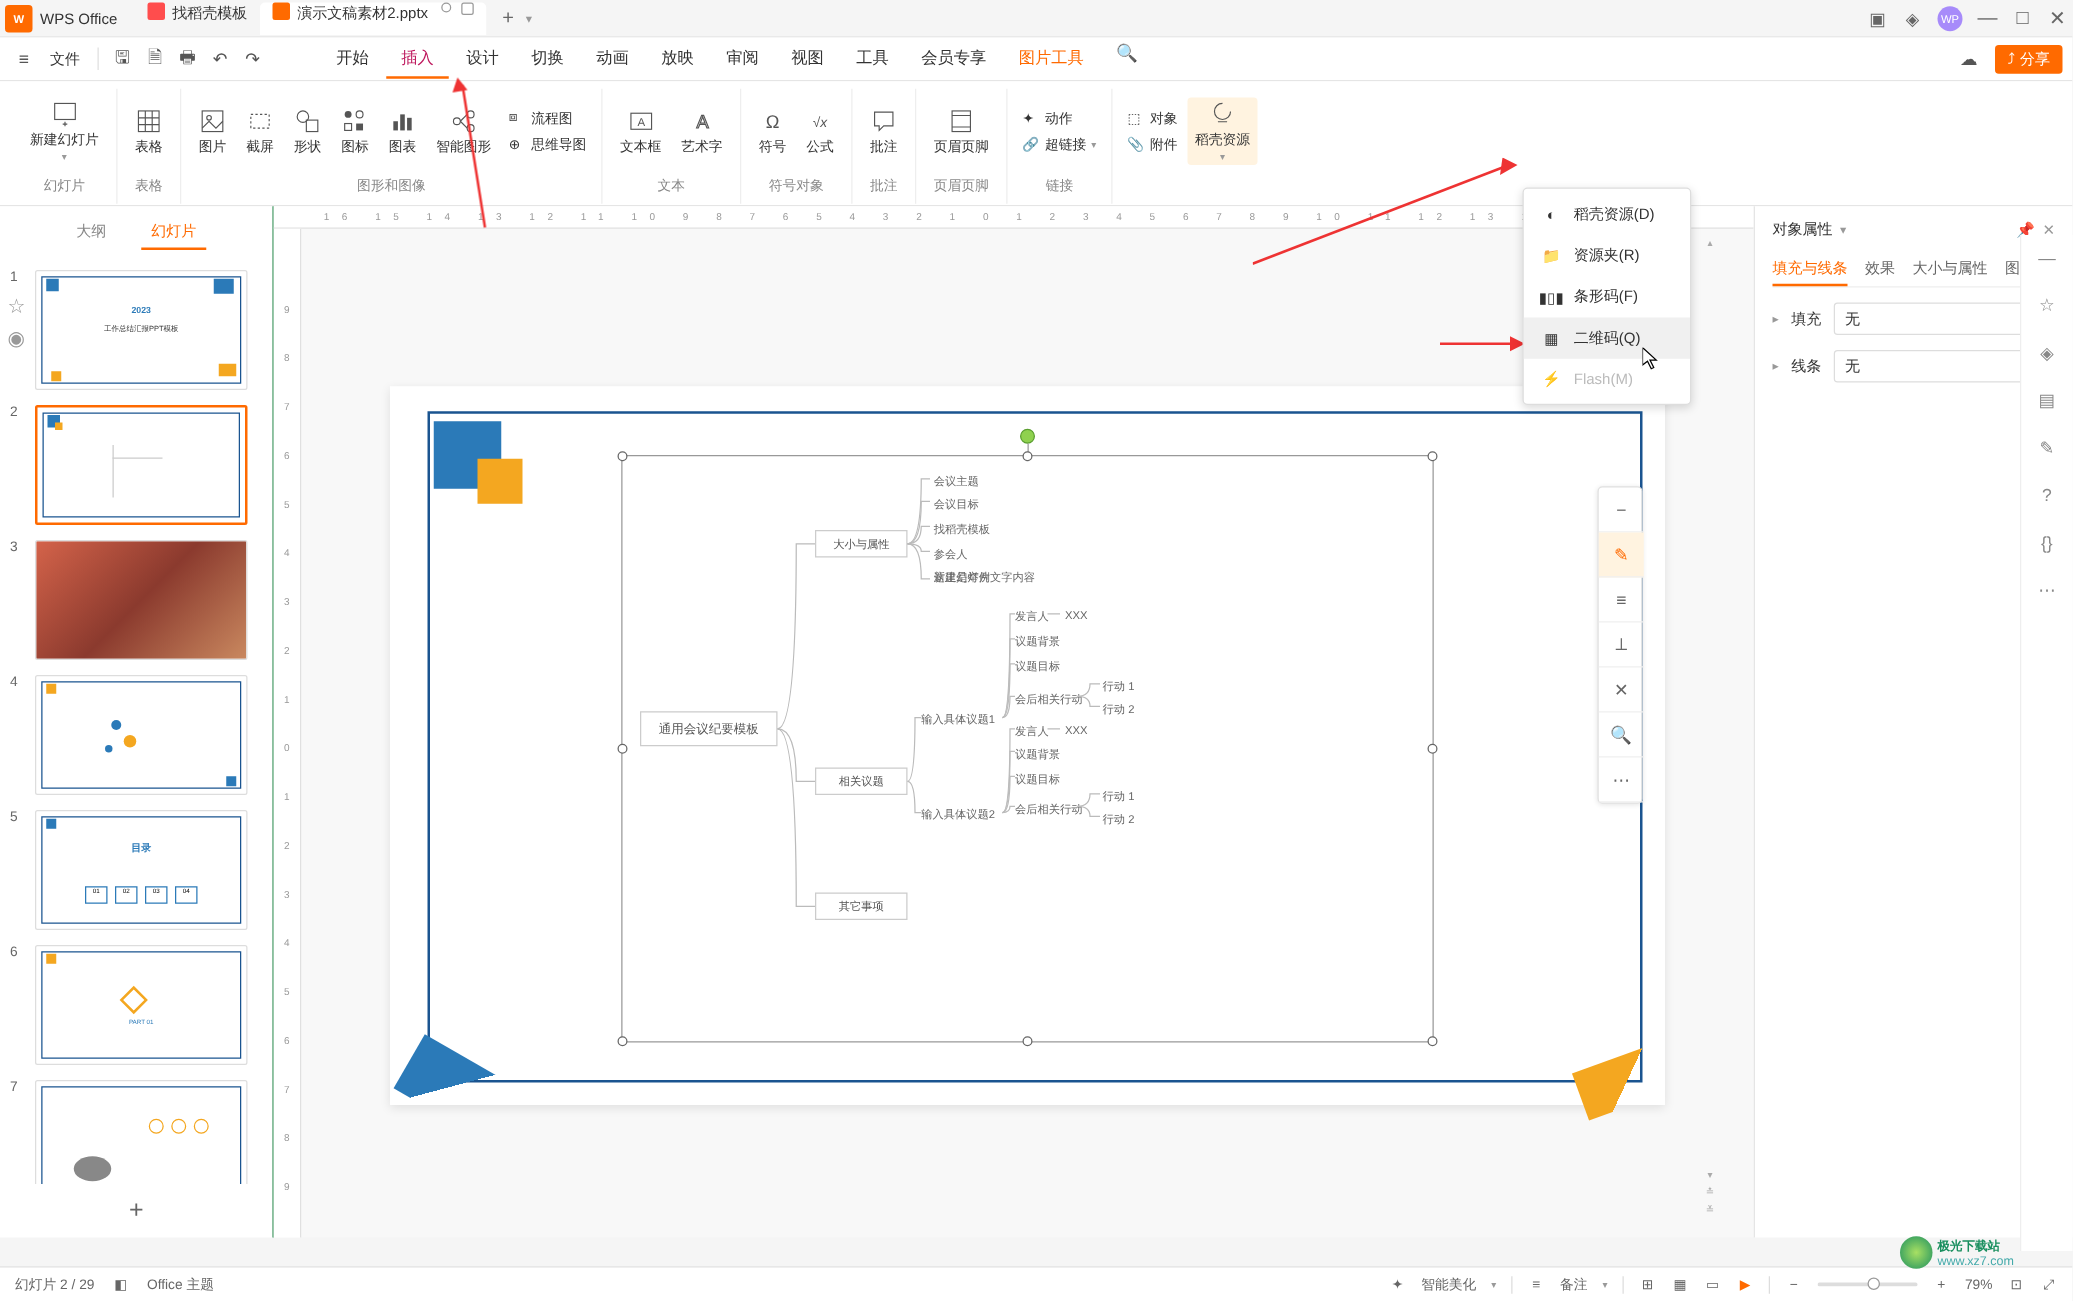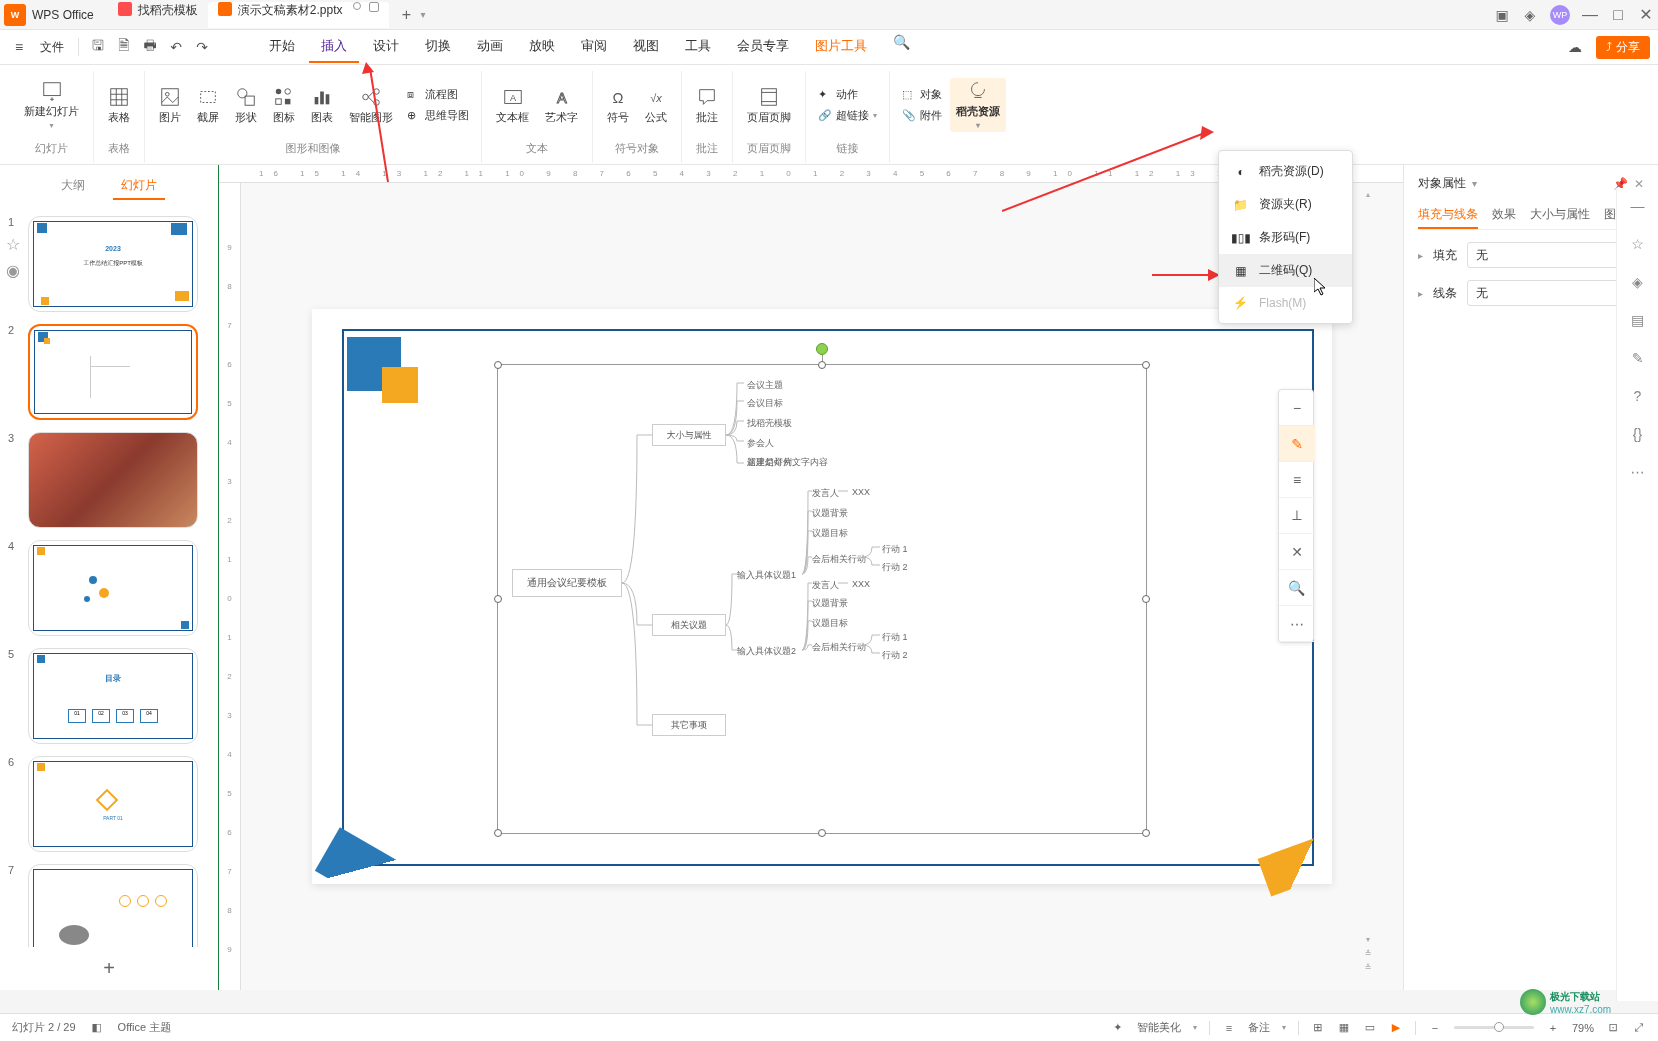--- a/index.html
+++ b/index.html
@@ -22,57 +22,57 @@
 .avatar { width: 20px; height: 20px; background: #a78bfa; border-radius: 50%; color: white; font-size: 9px; display: flex; align-items: center; justify-content: center; }
 .win-btn { width: 16px; height: 16px; color: #666; display: flex; align-items: center; justify-content: center; }
 
 
 .menu-bar { height: 35px; background: #fff; display: flex; align-items: center; padding: 0 8px; border-bottom: 1px solid #e5e5e5; gap: 4px; }
 .menu-btn { width: 22px; height: 22px; display: flex; align-items: center; justify-content: center; color: #555; font-size: 14px; }
 .menu-sep { width: 1px; height: 18px; background: #e0e0e0; margin: 0 4px; }
 .menu-file { font-size: 12px; color: #333; padding: 0 6px; }
 .menu-tabs { display: flex; margin-left: 40px; gap: 2px; }
 .menu-tab { font-size: 13px; color: #333; padding: 6px 12px; cursor: pointer; }
-.menu-tab.active { color: #4c1d95; border-bottom: 2px solid #ff6a00; }
+.menu-tab.active { color: #be185d; border-bottom: 2px solid #ff6a00; }
 .menu-tab.highlight { color: #ff6a00; }
 .menu-right { margin-left: auto; display: flex; align-items: center; gap: 10px; }
 .share-btn { background: #ff6a00; color: white; font-size: 12px; padding: 3px 10px; border-radius: 3px; display: flex; align-items: center; gap: 4px; }
 
 
 .ribbon { height: 100px; background: #fff; display: flex; align-items: flex-start; padding: 6px 10px 0; border-bottom: 1px solid #e5e5e5; }
 .ribbon-group { display: flex; flex-direction: column; align-items: center; height: 92px; border-right: 1px solid #eee; padding: 0 8px; }
 .ribbon-items { display: flex; gap: 4px; height: 68px; align-items: center; }
 .ribbon-item { display: flex; flex-direction: column; align-items: center; gap: 2px; padding: 2px 6px; font-size: 11px; color: #333; }
 .ribbon-item svg, .ribbon-item .ri-icon { width: 22px; height: 22px; }
 .ribbon-item-small { display: flex; align-items: center; gap: 4px; font-size: 11px; color: #333; padding: 2px 4px; }
 .ribbon-item-small .ri-icon { width: 14px; height: 14px; }
 .ribbon-col { display: flex; flex-direction: column; gap: 2px; justify-content: center; }
 .ribbon-label { font-size: 11px; color: #888; margin-top: 2px; }
-.ribbon-item.highlighted { background: #fff3e0; border-radius: 3px; font-weight: bold; }
+.ribbon-item.highlighted { background: #fff3e0; border-radius: 3px; }
 
 
 .dropdown-menu { position: absolute; top: 150px; left: 1218px; width: 135px; background: #fff; border: 1px solid #ddd; box-shadow: 0 2px 8px rgba(0,0,0,0.15); border-radius: 4px; z-index: 100; padding: 4px 0; }
 .dropdown-item { display: flex; align-items: center; gap: 10px; padding: 8px 14px; font-size: 12px; color: #333; }
 .dropdown-item.hover { background: #f0f0f0; }
 .dropdown-item.disabled { color: #bbb; }
 .dd-icon { width: 16px; height: 16px; display: flex; align-items: center; justify-content: center; }
 
 
 .arrow { position: absolute; z-index: 90; pointer-events: none; }
 
 
 .main { display: flex; height: 825px; }
 .left-panel { width: 219px; background: #fff; border-right: 1px solid #15803d; display: flex; flex-direction: column; }
 .left-tabs { display: flex; justify-content: center; gap: 20px; padding: 8px 0; font-size: 12px; }
 .left-tab { color: #888; padding: 4px 8px; }
 .left-tab.active { color: #ff6a00; border-bottom: 2px solid #ff6a00; }
 .slides-list { flex: 1; overflow-y: auto; padding: 8px; }
 .slide-item { display: flex; gap: 8px; margin-bottom: 12px; }
 .slide-num { font-size: 11px; color: #666; width: 12px; }
-.slide-thumb { width: 170px; height: 96px; background: #fff; border: 1px solid #ddd; border-radius: 12px; position: relative; overflow: hidden; }
+.slide-thumb { width: 170px; height: 96px; background: #fff; border: 1px solid #ddd; border-radius: 2px; position: relative; overflow: hidden; }
 .slide-thumb.active { border: 2px solid #ff6a00; }
 .side-icons { position: absolute; left: 6px; top: 235px; display: flex; flex-direction: column; gap: 10px; }
 .side-icon { width: 16px; height: 16px; color: #999; }
 .add-slide { display: flex; justify-content: center; padding: 10px 0; font-size: 20px; color: #666; }
 
 
 .canvas-area { flex: 1; display: flex; flex-direction: column; background: #f8f8f8; min-width: 0; }
 .ruler-h { height: 18px; background: #fff; border-bottom: 1px solid #e0e0e0; font-size: 8px; color: #999; display: flex; align-items: center; padding-left: 40px; letter-spacing: 10px; }
 .canvas-body { flex: 1; display: flex; min-height: 0; }
 .ruler-v { width: 22px; background: #fff; border-right: 1px solid #e0e0e0; display: flex; flex-direction: column; align-items: center; font-size: 8px; color: #999; padding-top: 60px; gap: 30px; }

